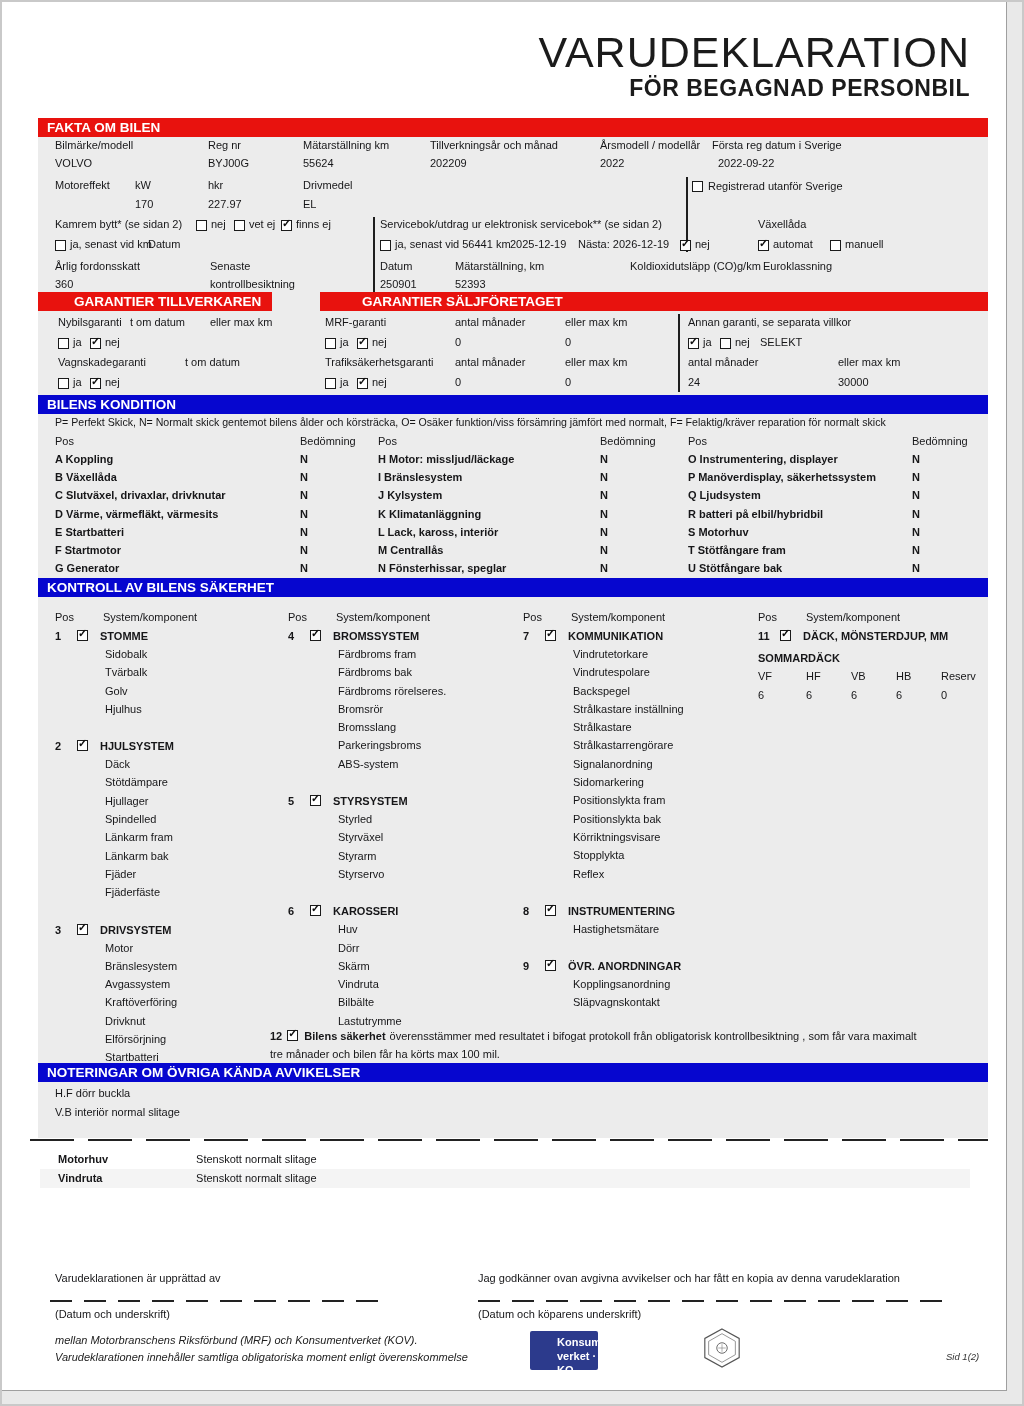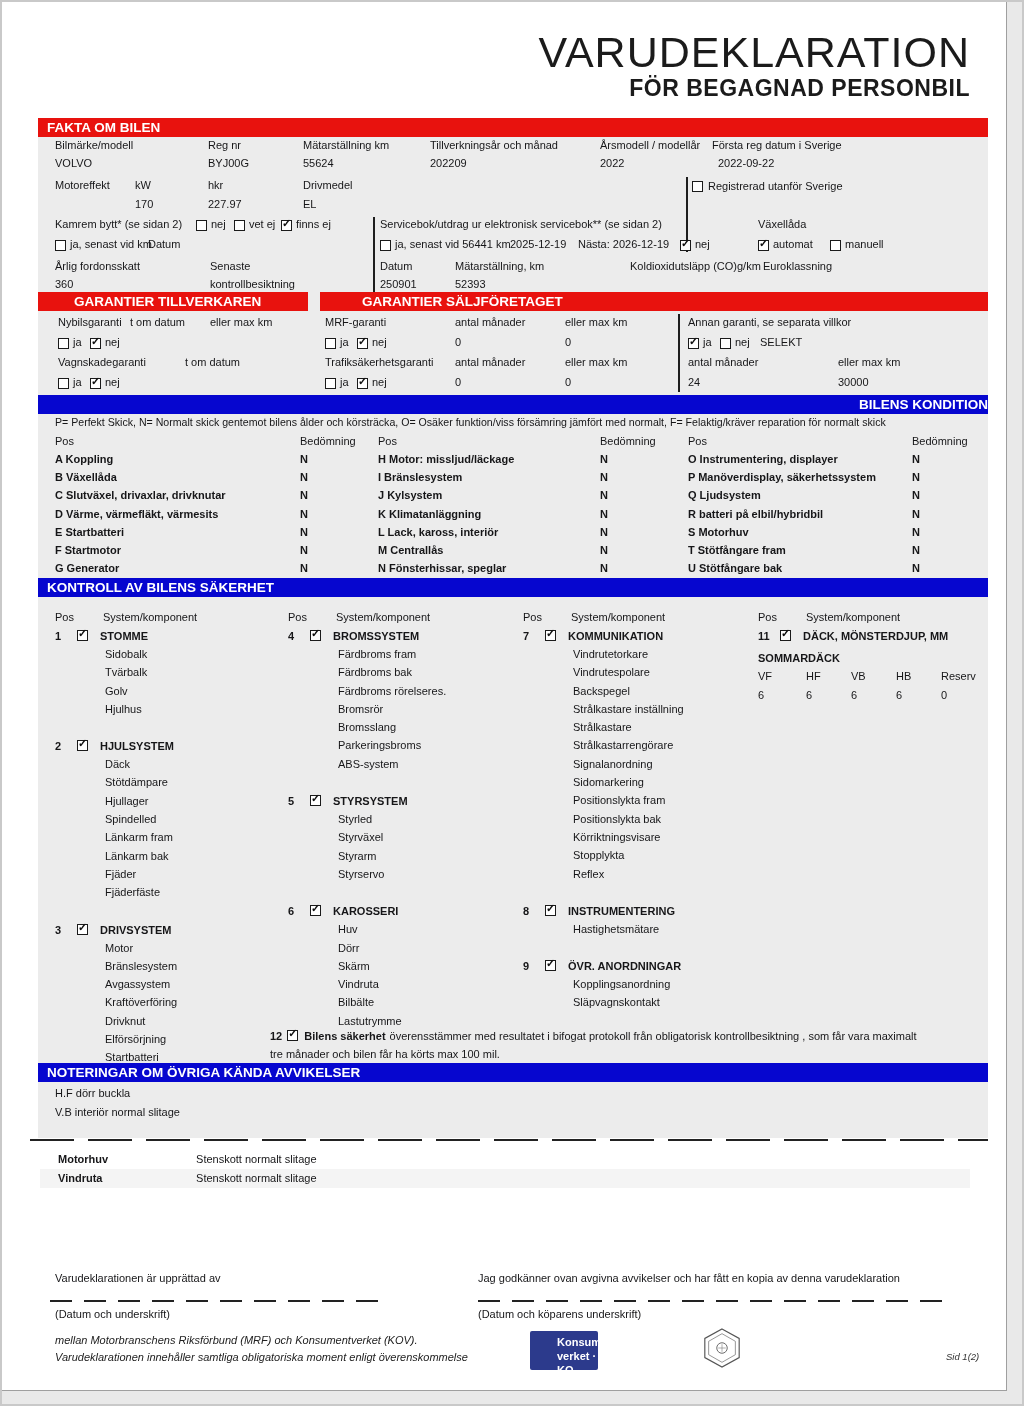--- a/index.html
+++ b/index.html
@@ -137,21 +137,21 @@
       <span class="lbl" style="left:417px;top:123px">Mätarställning, km</span>
       <span class="lbl" style="left:592px;top:123px">Koldioxidutsläpp (CO)g/km</span>
       <span class="lbl" style="left:725px;top:123px">Euroklassning</span>
 
       <span class="val" style="left:17px;top:141px">360</span>
       <span class="lbl" style="left:172px;top:141px">kontrollbesiktning</span>
       <span class="val" style="left:342px;top:141px">250901</span>
       <span class="val" style="left:417px;top:141px">52393</span>
     </div>
 
-    <div class="bar red" style="top: 174px; width: 270px; background: rgb(232, 18, 14); padding-left: 36px;"><span>GARANTIER TILLVERKAREN</span></div>
+    <div class="bar red" style="top: 174px; width: 234px; background: rgb(232, 18, 14); padding-left: 36px;"><span>GARANTIER TILLVERKAREN</span></div>
     <div class="bar red" style="top: 174px; left: 282px; width: 668px; background: rgb(232, 18, 14); padding-left: 42px;"><span>GARANTIER SÄLJFÖRETAGET</span></div>
 
     <div class="garanti-body">
       <span class="lbl" style="left:20px;top:5px">Nybilsgaranti</span>
       <span class="lbl" style="left:92px;top:5px">t om datum</span>
       <span class="lbl" style="left:172px;top:5px">eller max km</span>
       <span class="cba" style="left:20px;top:27px"></span>
       <span class="lbl" style="left:35px;top:25px">ja</span>
       <span class="cba on" style="left:52px;top:27px"></span>
       <span class="lbl" style="left:67px;top:25px">nej</span>
@@ -189,21 +189,21 @@
       <span class="cba" style="left:287px;top:67px"></span>
       <span class="lbl" style="left:302px;top:65px">ja</span>
       <span class="cba on" style="left:319px;top:67px"></span>
       <span class="lbl" style="left:334px;top:65px">nej</span>
       <span class="val" style="left:417px;top:65px">0</span>
       <span class="val" style="left:527px;top:65px">0</span>
       <span class="val" style="left:650px;top:65px">24</span>
       <span class="val" style="left:800px;top:65px">30000</span>
     </div>
 
-    <div class="bar blue" style="top: 277px; background: rgb(6, 6, 207); text-align: right;"><span>BILENS KONDITION</span></div>
+    <div class="bar blue" style="top: 277px; background: rgb(6, 6, 207);"><span>BILENS KONDITION</span></div>
     <div class="kond-legend">P= Perfekt Skick, N= Normalt skick gentemot bilens ålder och körsträcka, O= Osäker funktion/viss försämring jämfört med normalt, F= Felaktig/kräver reparation för normalt skick</div>
     <div class="kond-table">
       <div class="kcol kcol0">
           <div class="krow khead"><span class="klabel">Pos</span><span class="krating">Bedömning</span></div>
           <div class="krow"><span class="klabel kbold">A Koppling</span><span class="krating kbold">N</span></div>
           <div class="krow"><span class="klabel kbold">B Växellåda</span><span class="krating kbold">N</span></div>
           <div class="krow"><span class="klabel kbold">C Slutväxel, drivaxlar, drivknutar</span><span class="krating kbold">N</span></div>
           <div class="krow"><span class="klabel kbold">D Värme, värmefläkt, värmesits</span><span class="krating kbold">N</span></div>
           <div class="krow"><span class="klabel kbold">E Startbatteri</span><span class="krating kbold">N</span></div>
           <div class="krow"><span class="klabel kbold">F Startmotor</span><span class="krating kbold">N</span></div>

